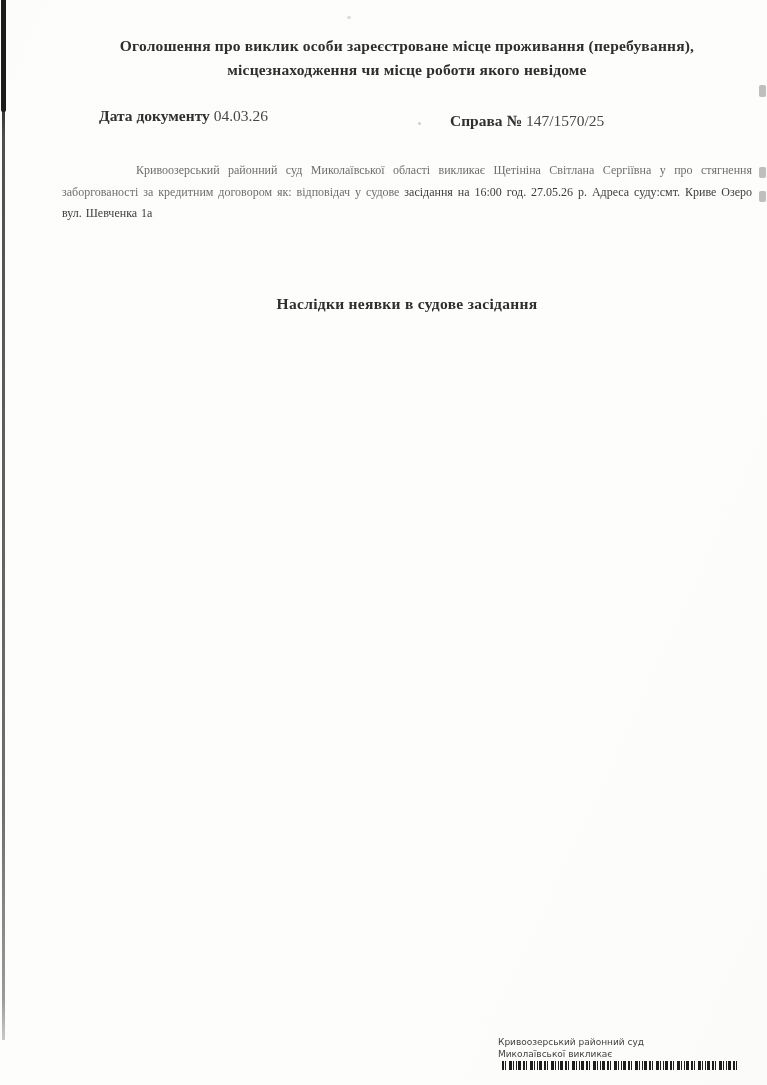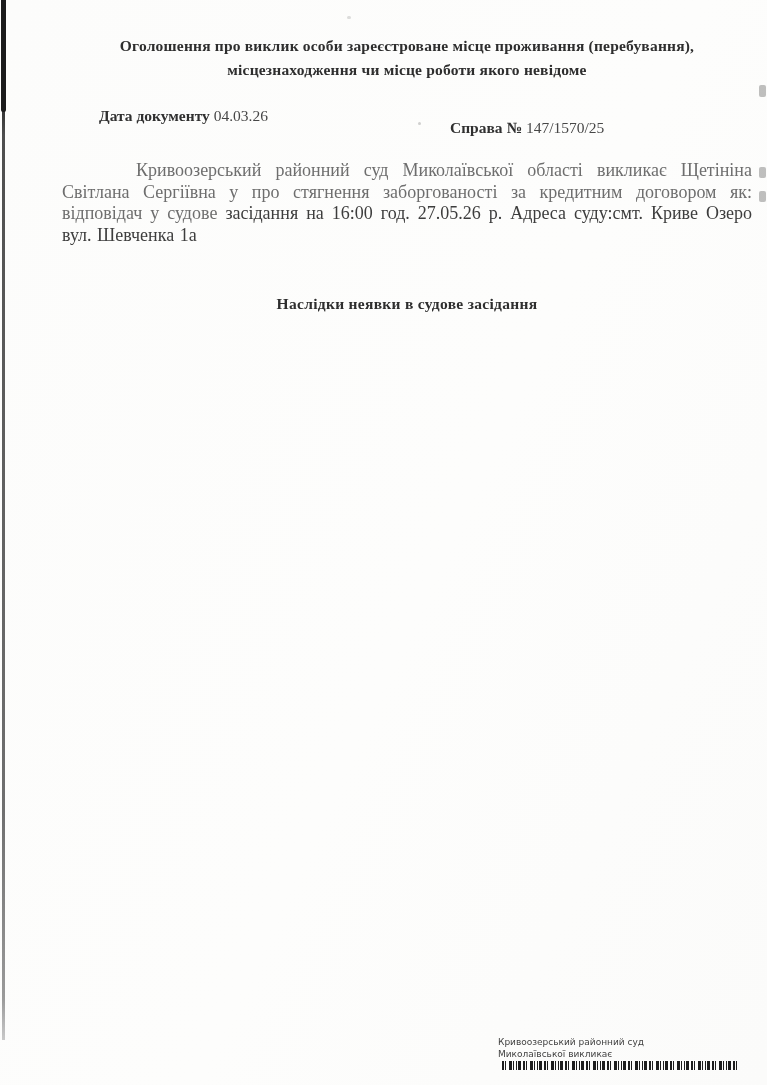--- a/index.html
+++ b/index.html
@@ -61,36 +61,36 @@
   .doc-title .inner { display: inline-block; max-width: 600px; }
 
   .meta-row {
     position: absolute;
     top: 107px; left: 0;
     width: 100%;
     font-size: 15.5px;
     color: #3a3a3a;
   }
   .meta-date { position: absolute; left: 37px; top: 0; white-space: nowrap; font-family: Liberation Serif, serif; }
-  .meta-case { position: absolute; left: 388px; top: 12px; white-space: nowrap; }
+  .meta-case { position: absolute; left: 388px; top: 5px; white-space: nowrap; }
   .meta-label { font-weight: bold; color: #303030; }
   .meta-value { color: #474747; }
 
   .body-block-1 {
     position: absolute;
     top: 160px; left: 0;
     width: 100%;
   }
   .body-block-2 {
     position: absolute;
     top: 288px; left: 0;
     width: 100%;
   }
   .para {
-    font-size: 18px;
+    font-size: 12px;
     line-height: 21.5px;
     text-align: justify;
     word-spacing: 1px;
     color: #454545;
   }
   .para.indent { text-indent: 74px; }
   .faded { color: #6e6e6e; }
   .darker { color: #3d3d3d; }
 
   .section-heading {

